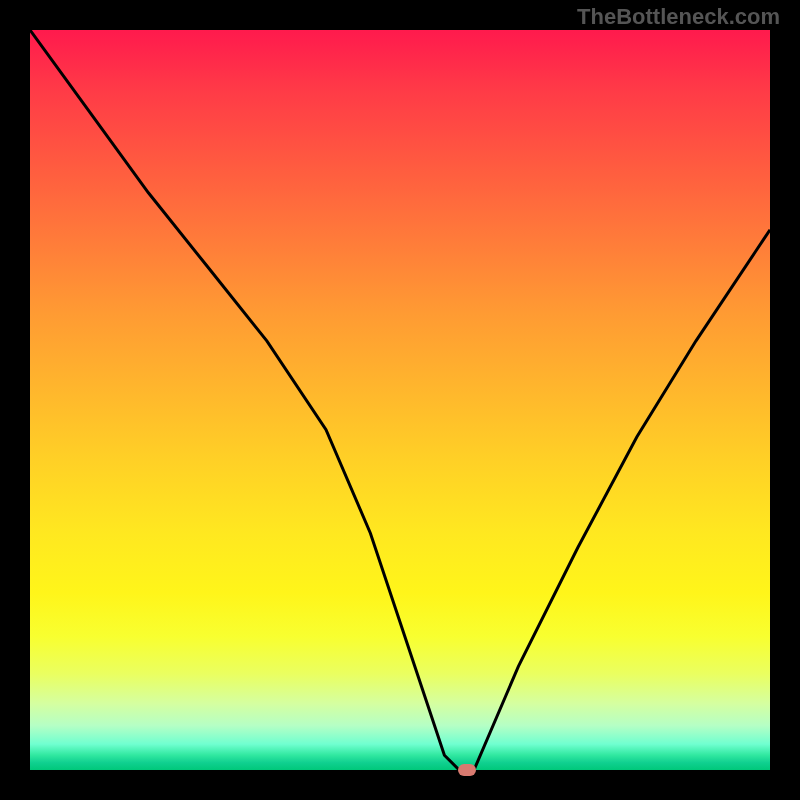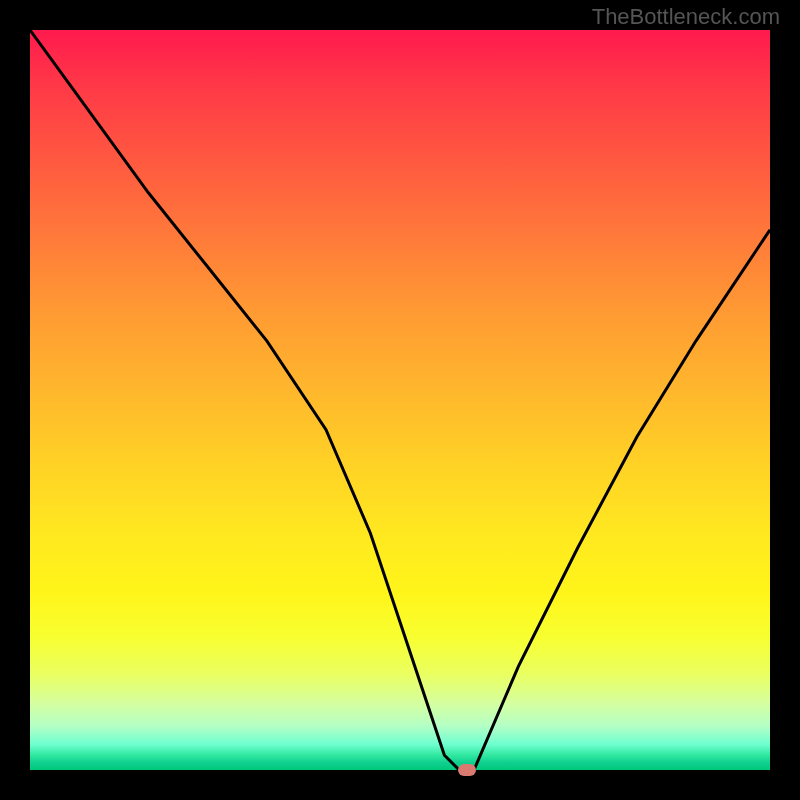--- a/index.html
+++ b/index.html
@@ -15,21 +15,21 @@
     position: relative;
     width: 800px;
     height: 800px;
   }
   .watermark {
     position: absolute;
     top: 4px;
     right: 20px;
     color: #555;
     font-size: 22px;
-    font-weight: 400;
+    font-weight: 700;
     z-index: 10;
   }
   .plot-area {
     position: absolute;
     left: 30px;
     top: 30px;
     width: 740px;
     height: 740px;
     background: linear-gradient(to bottom,
       #ff1a4d 0%,

